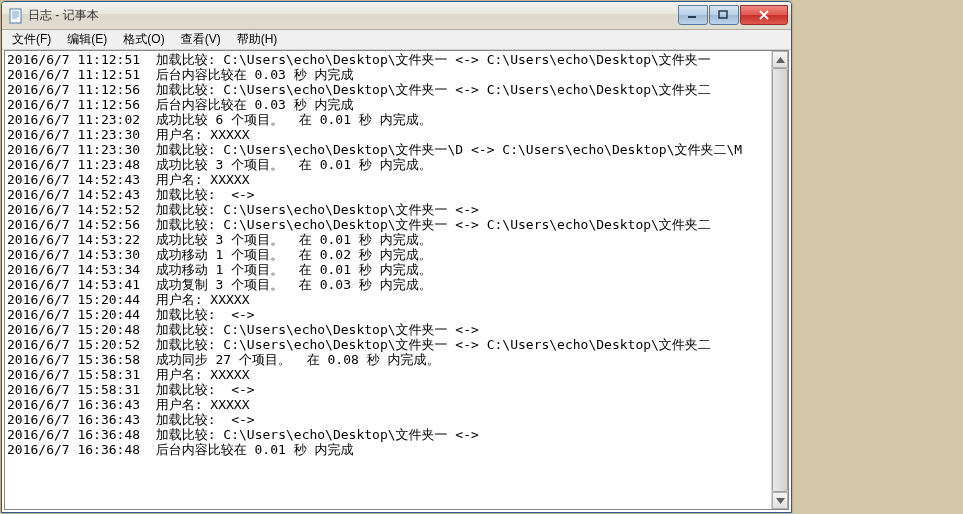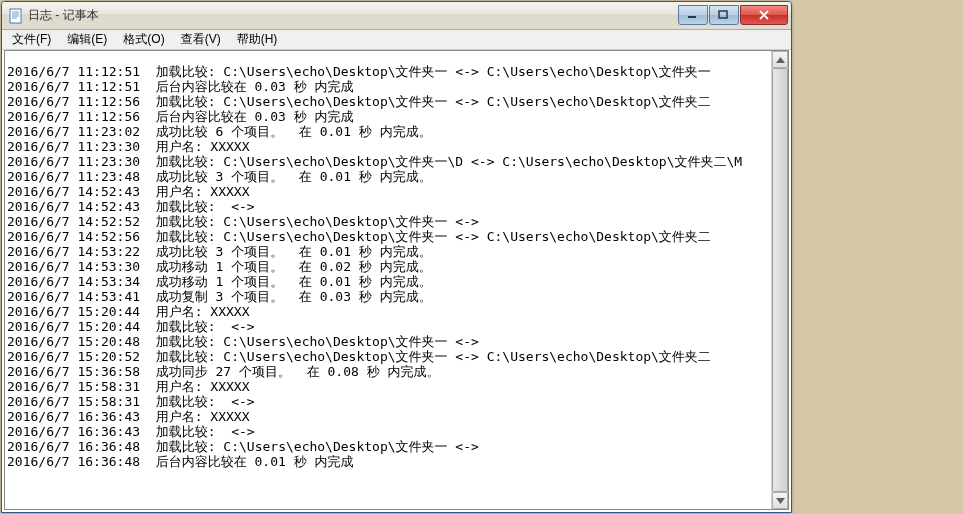--- a/index.html
+++ b/index.html
@@ -76,21 +76,21 @@
   .client {
     flex: 1;
     display: flex;
     border: 1px solid #888;
     margin: 0 2px 2px 2px;
     background: #fff;
     overflow: hidden;
   }
   .content {
     flex: 1;
-    padding: 13px 2px;
+    padding: 1px 2px;
     font-family: "MS Gothic", "SimSun", "Consolas", monospace;
     font-size: 13px;
     line-height: 15px;
     white-space: pre;
     color: #000;
     overflow: hidden;
   }
   .content div { white-space: pre; }
   .vscroll {
     width: 17px;

